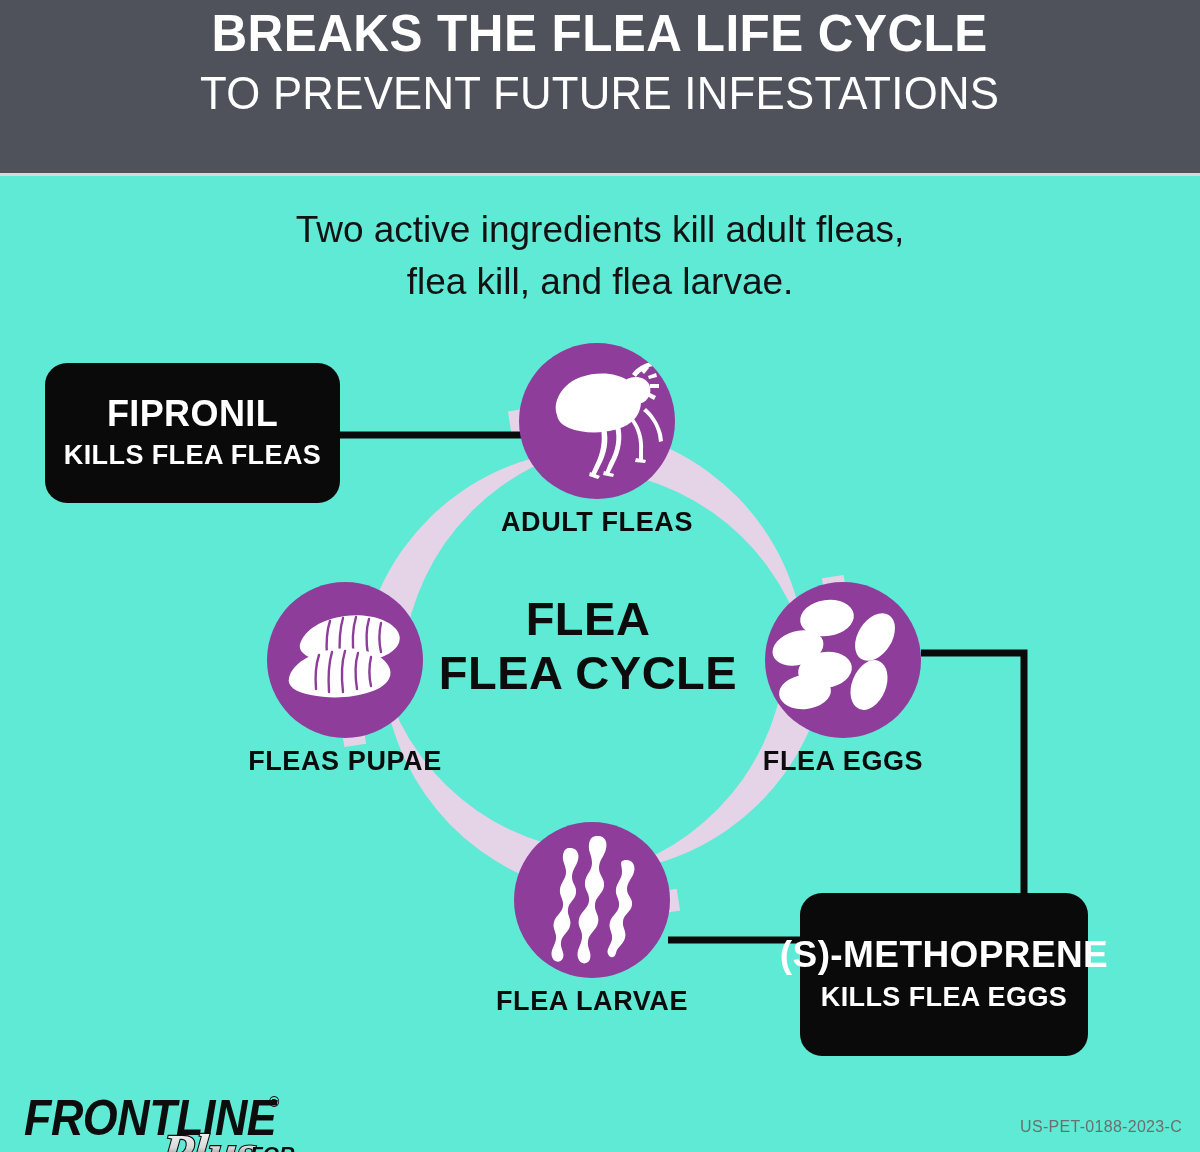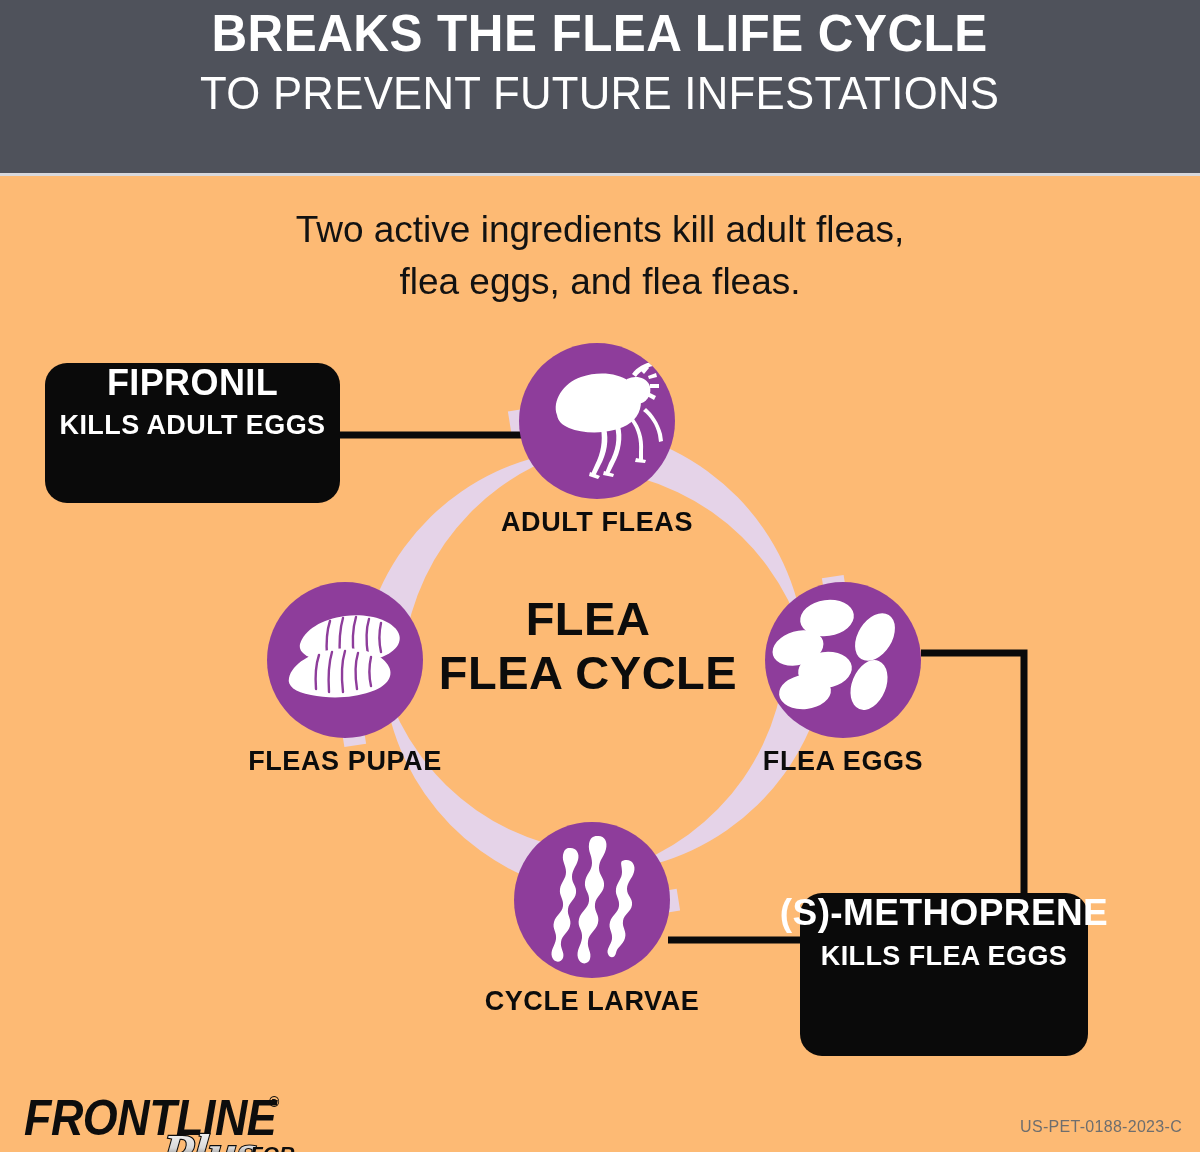--- a/index.html
+++ b/index.html
@@ -11,21 +11,21 @@
     height: 1152px;
     background: #f8f8f8;
     font-family: "Liberation Sans", sans-serif;
     overflow: hidden;
     position: relative;
   }
   #root {
     position: relative;
     width: 1200px;
     height: 1152px;
-    background: #fdba74;
+    background: #5eead4;
   }
 
   
   .header-band {
     position: absolute;
     left: 0;
     top: 0;
     width: 1200px;
     height: 173px;
     background: #4f525b;
@@ -161,20 +161,21 @@
 
   
   .ing-box {
     position: absolute;
     background: #0a0a0a;
     border-radius: 22px;
     color: #ffffff;
     display: flex;
     flex-direction: column;
     align-items: center;
+    justify-content: center;
     text-align: center;
     box-sizing: border-box;
   }
   #box-fipronil {
     left: 45px;
     top: 363px;
     width: 295px;
     height: 140px;
   }
   #box-methoprene {
@@ -224,21 +225,21 @@
 <div id="root">
 
   <div class="header-band">
     <div class="header-line1">BREAKS THE FLEA LIFE CYCLE</div>
     <div class="header-line2">TO PREVENT FUTURE INFESTATIONS</div>
   </div>
   <div class="header-underline"></div>
 
   <div class="subhead">
     <span>Two active ingredients kill adult fleas,</span>
-    <span>flea eggs, and flea fleas.</span>
+    <span>flea kill, and flea larvae.</span>
   </div>
 
   <div class="diagram">
     <svg class="ring-svg" viewBox="0 0 520 520">
       <g fill="#E5D3E8">
 
         <path d="M260,22
                  A238,238 0 0 1 470,232
                  L498,232 L498,214 L520,214
                  L520,250 L498,250 L498,268 L470,268
@@ -357,21 +358,21 @@
             <path d="M111,38 C118,37 122,43 120,50 C118,57 113,60 113,67
                      C113,74 119,76 118,83 C117,90 110,92 109,99
                      C108,106 113,109 111,116 C109,123 103,125 102,131
                      C101,136 96,137 94,132 C92,127 97,123 98,117
                      C99,110 94,107 96,100 C98,93 104,91 105,84
                      C106,77 101,74 102,67 C103,60 108,57 108,50
                      C108,44 106,41 108,39 Z"></path>
           </g>
         </svg>
       </div>
-      <div class="node-label">CYCLE LARVAE</div>
+      <div class="node-label">FLEA LARVAE</div>
     </div>
 
     <div class="node" id="node-pupae">
       <div class="node-circle">
         <svg width="156" height="156" viewBox="0 0 156 156">
           <g>
 
             <path fill="#ffffff" d="M33,62 C37,48 55,37 78,34 C102,31 124,38 131,50
                      C136,59 130,69 115,75 C99,81 77,83 58,80
                      C42,77 31,71 33,62 Z"></path>
@@ -396,21 +397,21 @@
           </g>
         </svg>
       </div>
       <div class="node-label">FLEAS PUPAE</div>
     </div>
   </div>
 
   <div class="ing-box" id="box-fipronil">
     <div class="ing-title">FIPRONIL</div>
     <div class="ing-sub">
-      <span>KILLS ADULT EGGS</span>
+      <span>KILLS FLEA FLEAS</span>
     </div>
   </div>
 
   <div class="ing-box" id="box-methoprene">
     <div class="ing-title">(S)-METHOPRENE</div>
     <div class="ing-sub">
       <span>KILLS FLEA EGGS</span>
     </div>
   </div>
 

